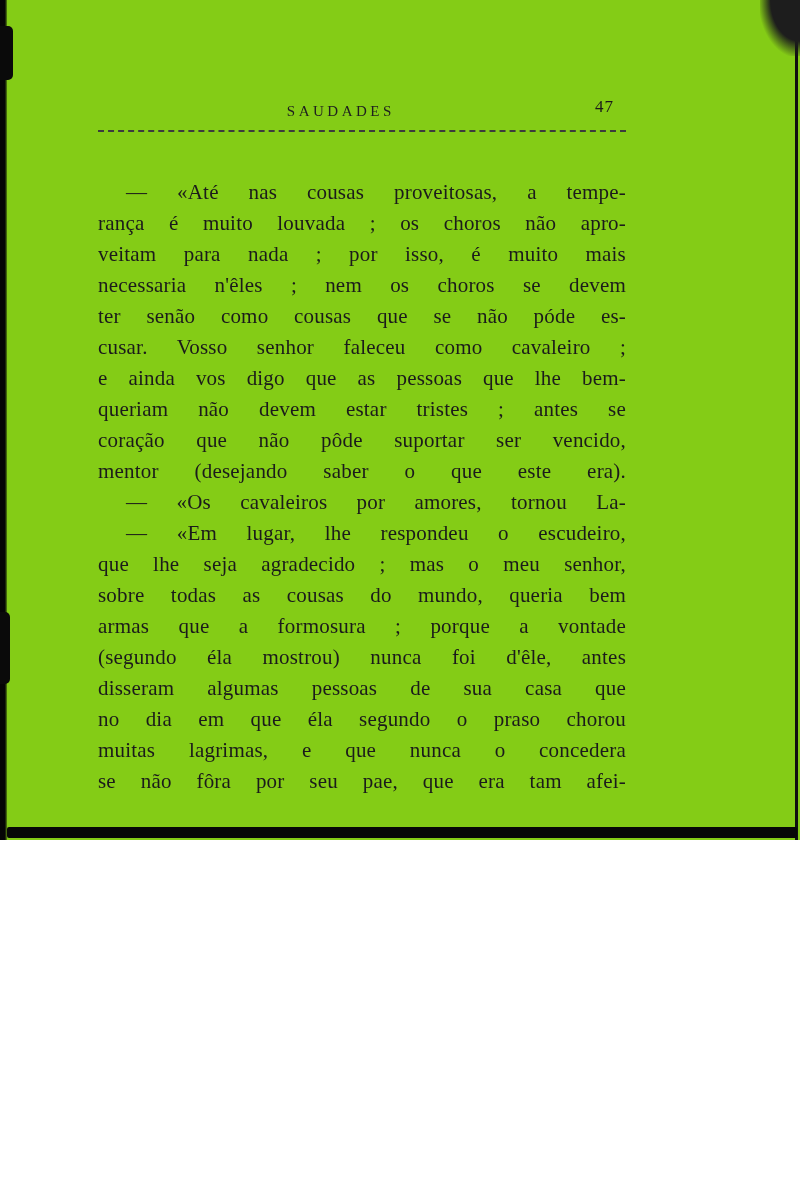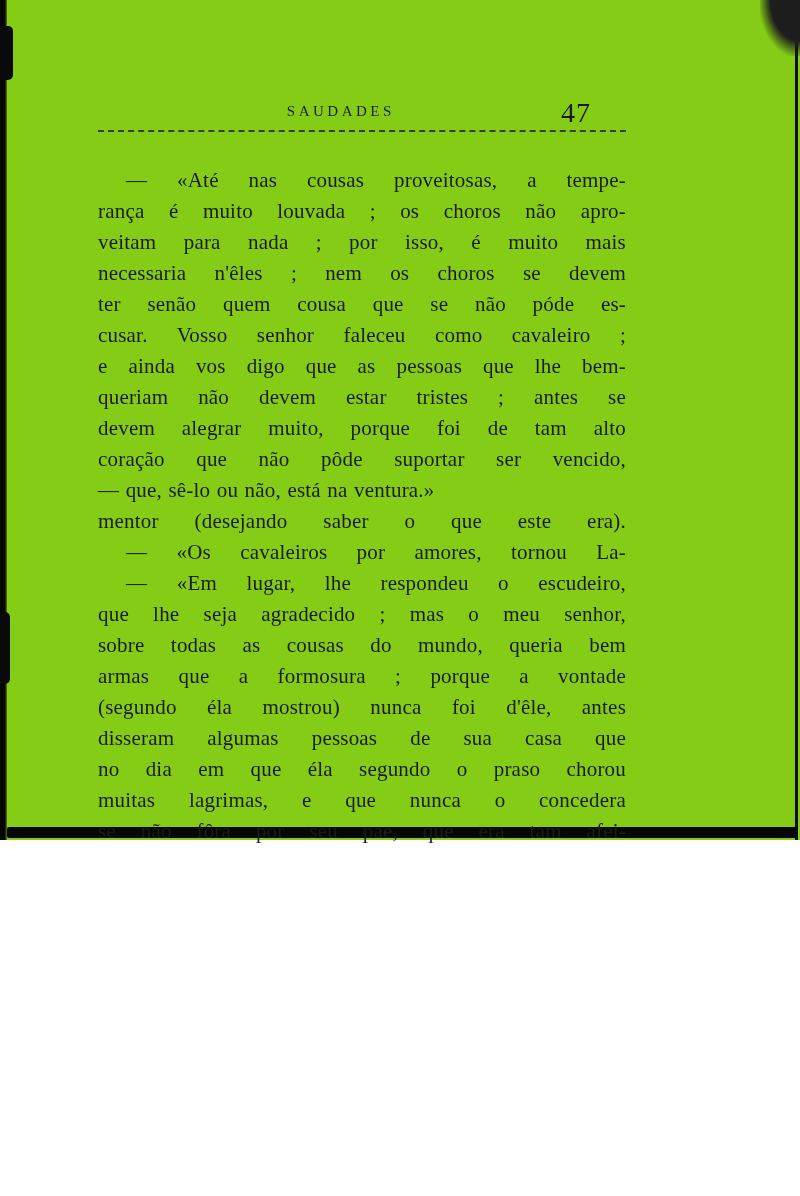--- a/index.html
+++ b/index.html
@@ -59,34 +59,34 @@
     left: 46%;
     transform: translateX(-50%);
     top: 3px;
     font-size: 15px;
     letter-spacing: 3.5px;
     color: #1f1f1f;
     white-space: nowrap;
   }
   .pageno {
     position: absolute;
-    right: 35px;
+    right: 12px;
     top: -3px;
-    font-size: 28px;
+    font-size: 17px;
     letter-spacing: 1px;
     color: #1a1a1a;
     text-align: center;
   }
   .rule {
     border-top: 2px dashed #3c3c3c;
     height: 0;
     margin-top: 6px;
   }
   .bodytext {
-    margin-top: 33px;
+    margin-top: 45px;
     font-size: 21px;
     line-height: 31px;
     word-spacing: 1px;
     letter-spacing: 0.2px;
   }
   .para { margin: 0; }
   .line {
     text-align: justify;
     text-align-last: justify;
     white-space: normal;
@@ -114,27 +114,25 @@
     </div>
     <div class="rule"></div>
 
     <div class="bodytext">
 
       <div class="para">
         <div class="line first">— «Até nas cousas proveitosas, a tempe-</div>
         <div class="line">rança é muito louvada ; os choros não apro-</div>
         <div class="line">veitam para nada ; por isso, é muito mais</div>
         <div class="line">necessaria n'êles ; nem os choros se devem</div>
-        <div class="line">ter senão quem cousa que se não póde es-</div>
+        <div class="line">ter senão como cousas que se não póde es-</div>
         <div class="line">cusar. Vosso senhor faleceu como cavaleiro ;</div>
         <div class="line">e ainda vos digo que as pessoas que lhe bem-</div>
         <div class="line">queriam não devem estar tristes ; antes se</div>
-        <div class="line">devem alegrar muito, porque foi de tam alto</div>
         <div class="line">coração que não pôde suportar ser vencido,</div>
-        <div class="line last">— que, sê-lo ou não, está na ventura.»</div>
       </div>
 
 
       <div class="para">
         <div class="line">mentor (desejando saber o que este era).</div>
         <div class="line first">— «Os cavaleiros por amores, tornou La-</div>
       </div>
 
       <div class="para">
         <div class="line first">— «Em lugar, lhe respondeu o escudeiro,</div>

